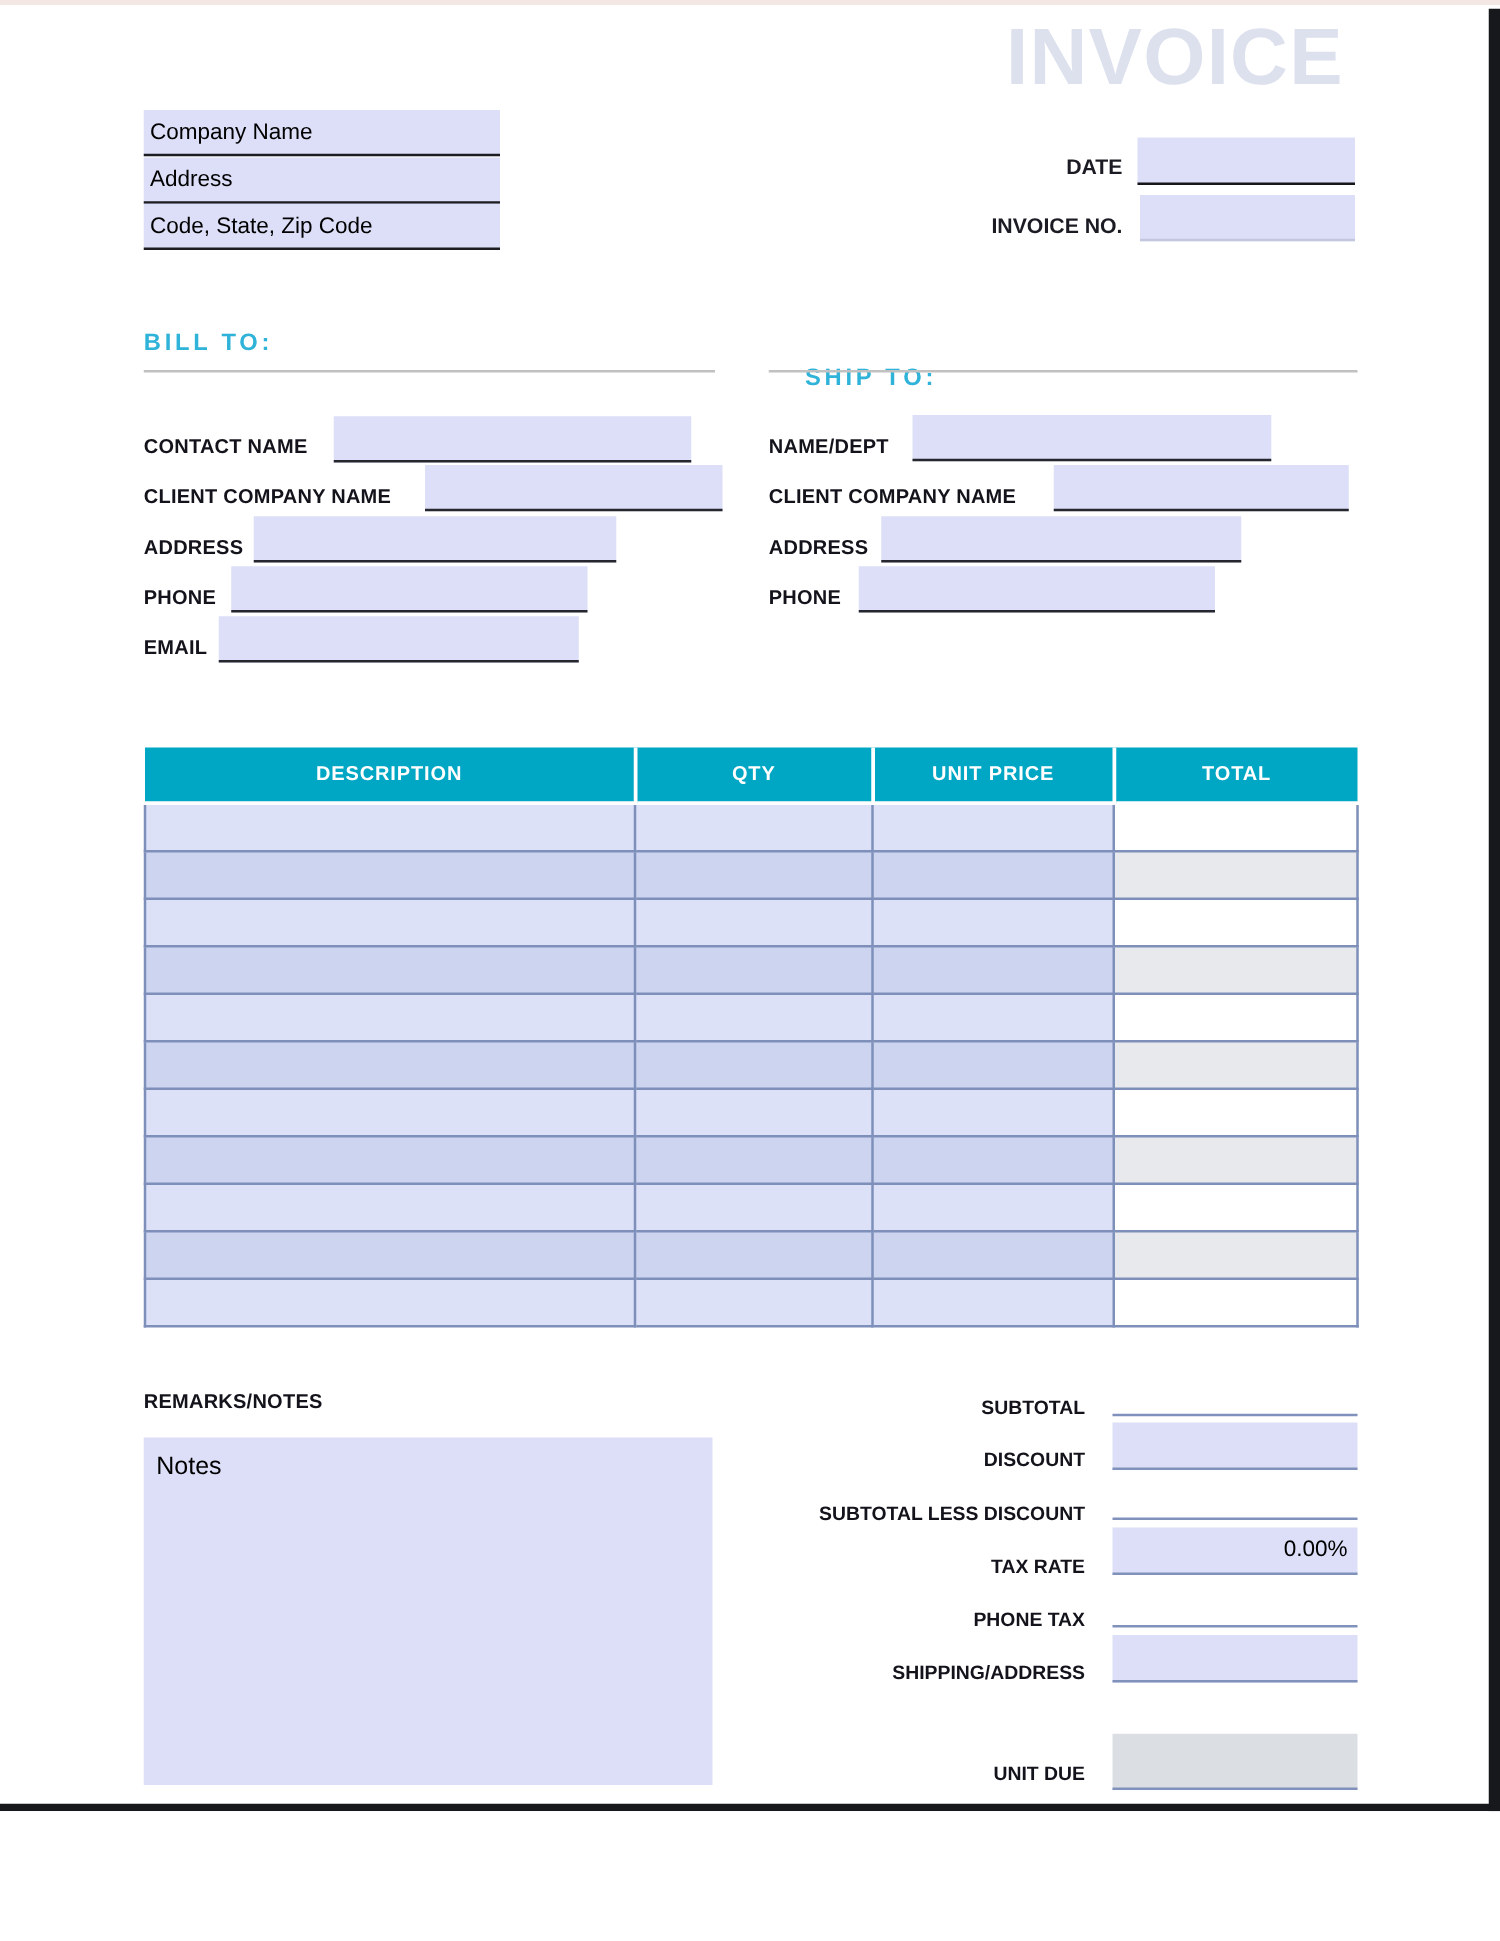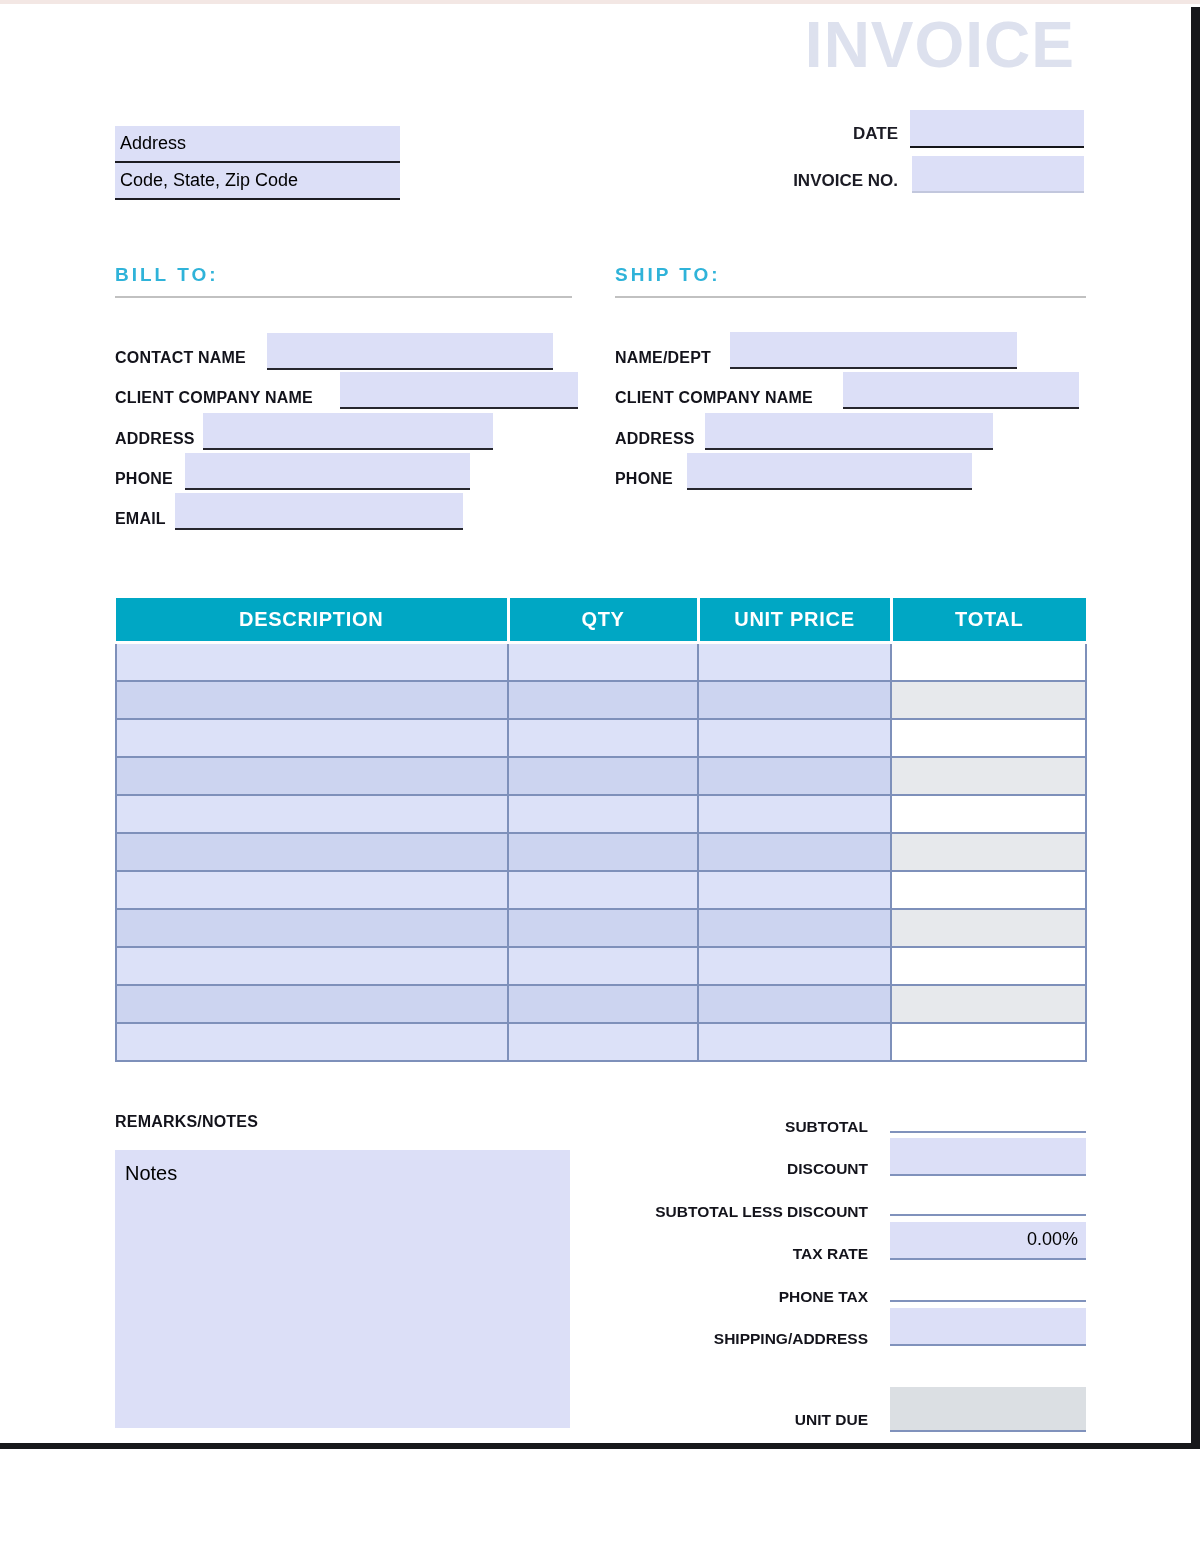--- a/index.html
+++ b/index.html
@@ -51,21 +51,21 @@
     position:absolute; height:37px; box-sizing:border-box;
     background:var(--field_fill,#dcdff7); border-bottom:2px solid #26262e;
   }
 
   
   .items {
     position:absolute; left:115px; top:598px; width:970px;
     border-collapse:collapse; table-layout:fixed;
   }
   .items th {
-    background:var(--accent_teal,#00a7c4); color:#ffffff; font-size:20px;
+    background:var(--accent_teal,#00a7c4); color:#ffffff; font-size:16px;
     font-weight:700; letter-spacing:0.7px; height:43px; text-align:center;
     border-right:3px solid #ffffff; border-bottom:3px solid #ffffff; padding:0;
   }
   .items th:last-child { border-right:none; }
   .items td { height:36px; padding:0; border:2px solid var(--table_border,#7e90ba); }
   .items tbody tr:nth-child(odd) td  { background:var(--row_light,#dce1f8); }
   .items tbody tr:nth-child(odd) td:last-child  { background:#ffffff; }
   .items tbody tr:nth-child(even) td { background:var(--row_dark,#ccd4f0); }
   .items tbody tr:nth-child(even) td:last-child { background:var(--total_alt_gray,#e7e9ec); }
 
@@ -105,20 +105,21 @@
 <body>
 
 <div class="page">
 
   <div class="edge-top"></div>
   <div class="edge-right"></div>
   <div class="edge-bottom"></div>
 
   <div class="invoice-title">INVOICE</div>
 
+  <div class="cbox" style="top:88px;">Company Name</div>
   <div class="cbox" style="top:126px;">Address</div>
   <div class="cbox" style="top:163px;">Code, State, Zip Code</div>
 
   <div class="meta-label" style="left:640px; top:124px;">DATE</div>
   <div class="meta-box" style="left:910px; top:110px; width:174px; height:38px; border-bottom:2px solid #15151a;"></div>
 
   <div class="meta-label" style="left:640px; top:171px;">INVOICE NO.</div>
   <div class="meta-box" style="left:912px; top:156px; width:172px; height:37px; border-bottom:2px solid #c2c7dd;"></div>
 
   <div class="sec-heading" style="left:115px;">BILL TO:</div>
@@ -132,21 +133,21 @@
 
   <div class="flabel" style="left:115px; top:430px;">ADDRESS</div>
   <div class="fbox" style="left:203px; top:413px; width:290px;"></div>
 
   <div class="flabel" style="left:115px; top:470px;">PHONE</div>
   <div class="fbox" style="left:185px; top:453px; width:285px;"></div>
 
   <div class="flabel" style="left:115px; top:510px;">EMAIL</div>
   <div class="fbox" style="left:175px; top:493px; width:288px;"></div>
 
-  <div class="sec-heading" style="left:615px;">SHIP TO:</div>
+  <div class="sec-heading" style="left:644px;margin-top:28px;">SHIP TO:</div>
   <div class="sec-rule" style="left:615px; width:471px;"></div>
 
   <div class="flabel" style="left:615px; top:349px;">NAME/DEPT</div>
   <div class="fbox" style="left:730px; top:332px; width:287px;"></div>
 
   <div class="flabel" style="left:615px; top:389px;">CLIENT COMPANY NAME</div>
   <div class="fbox" style="left:843px; top:372px; width:236px;"></div>
 
   <div class="flabel" style="left:615px; top:430px;">ADDRESS</div>
   <div class="fbox" style="left:705px; top:413px; width:288px;"></div>

